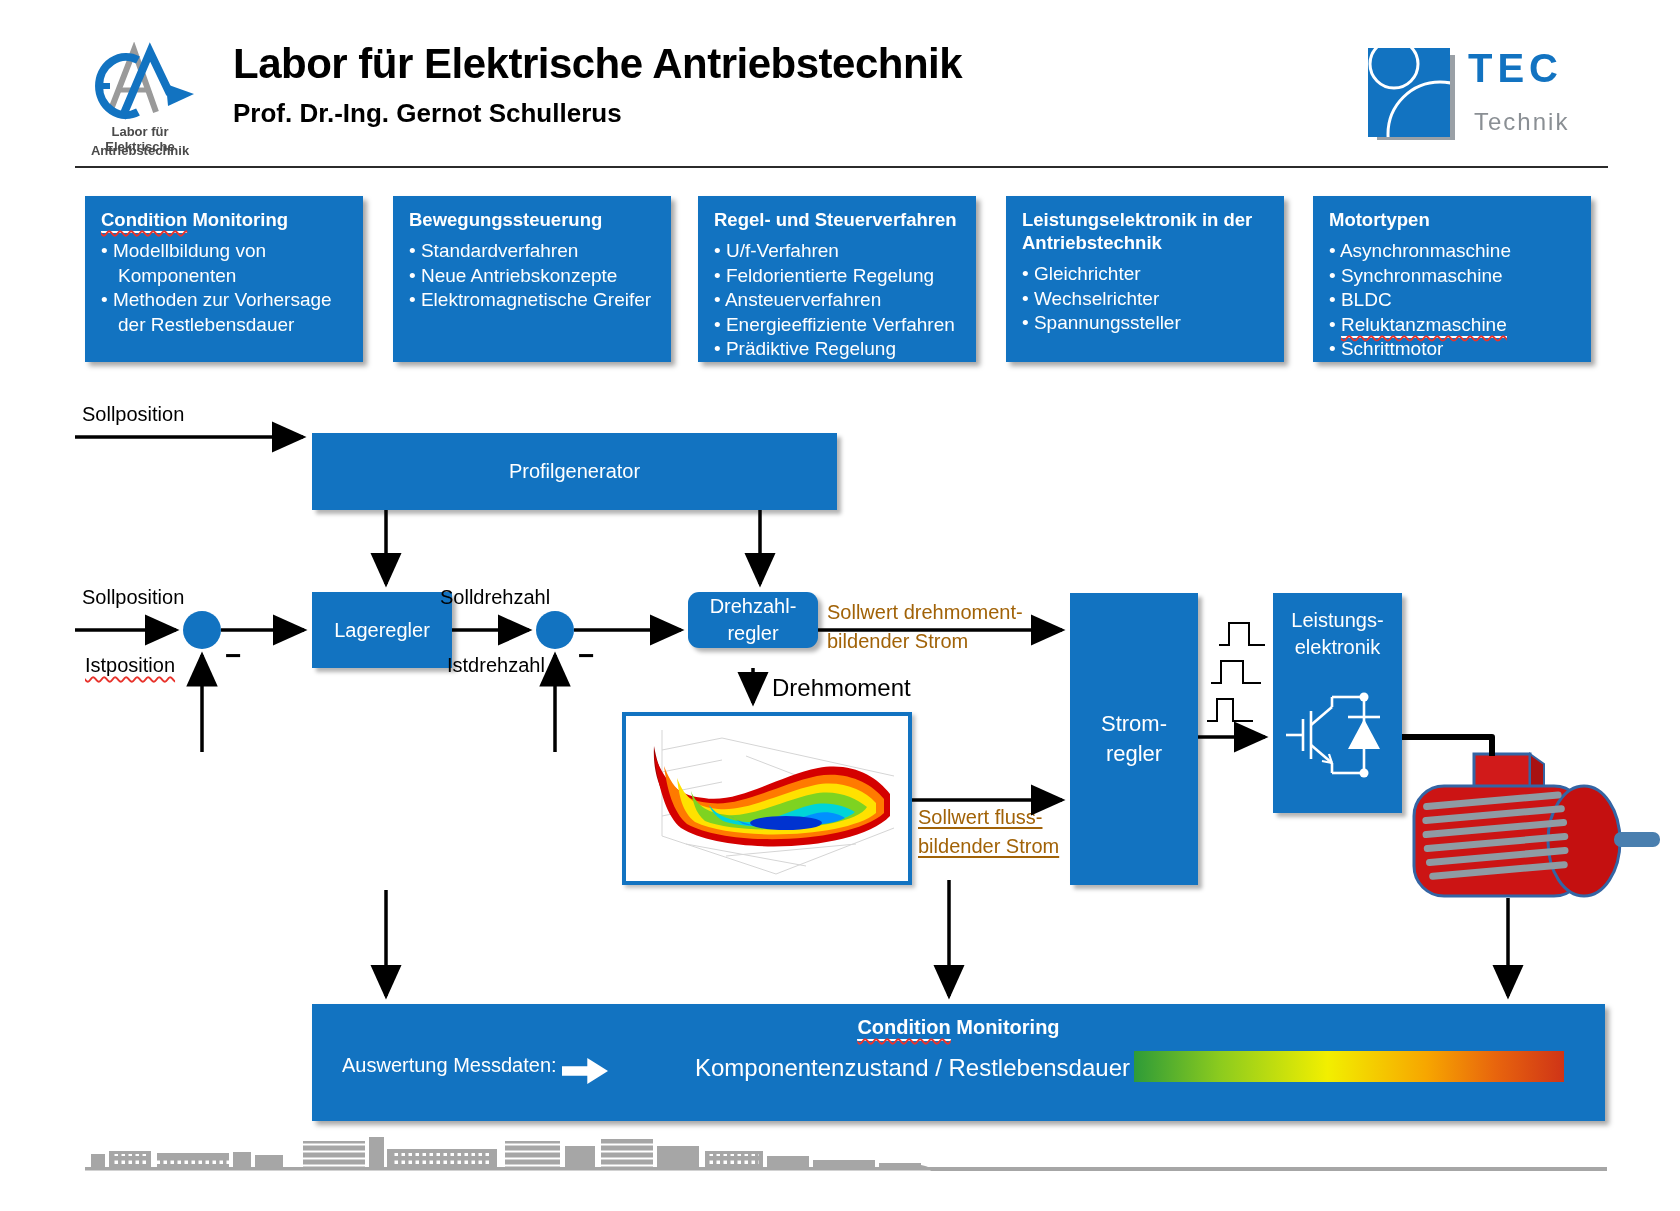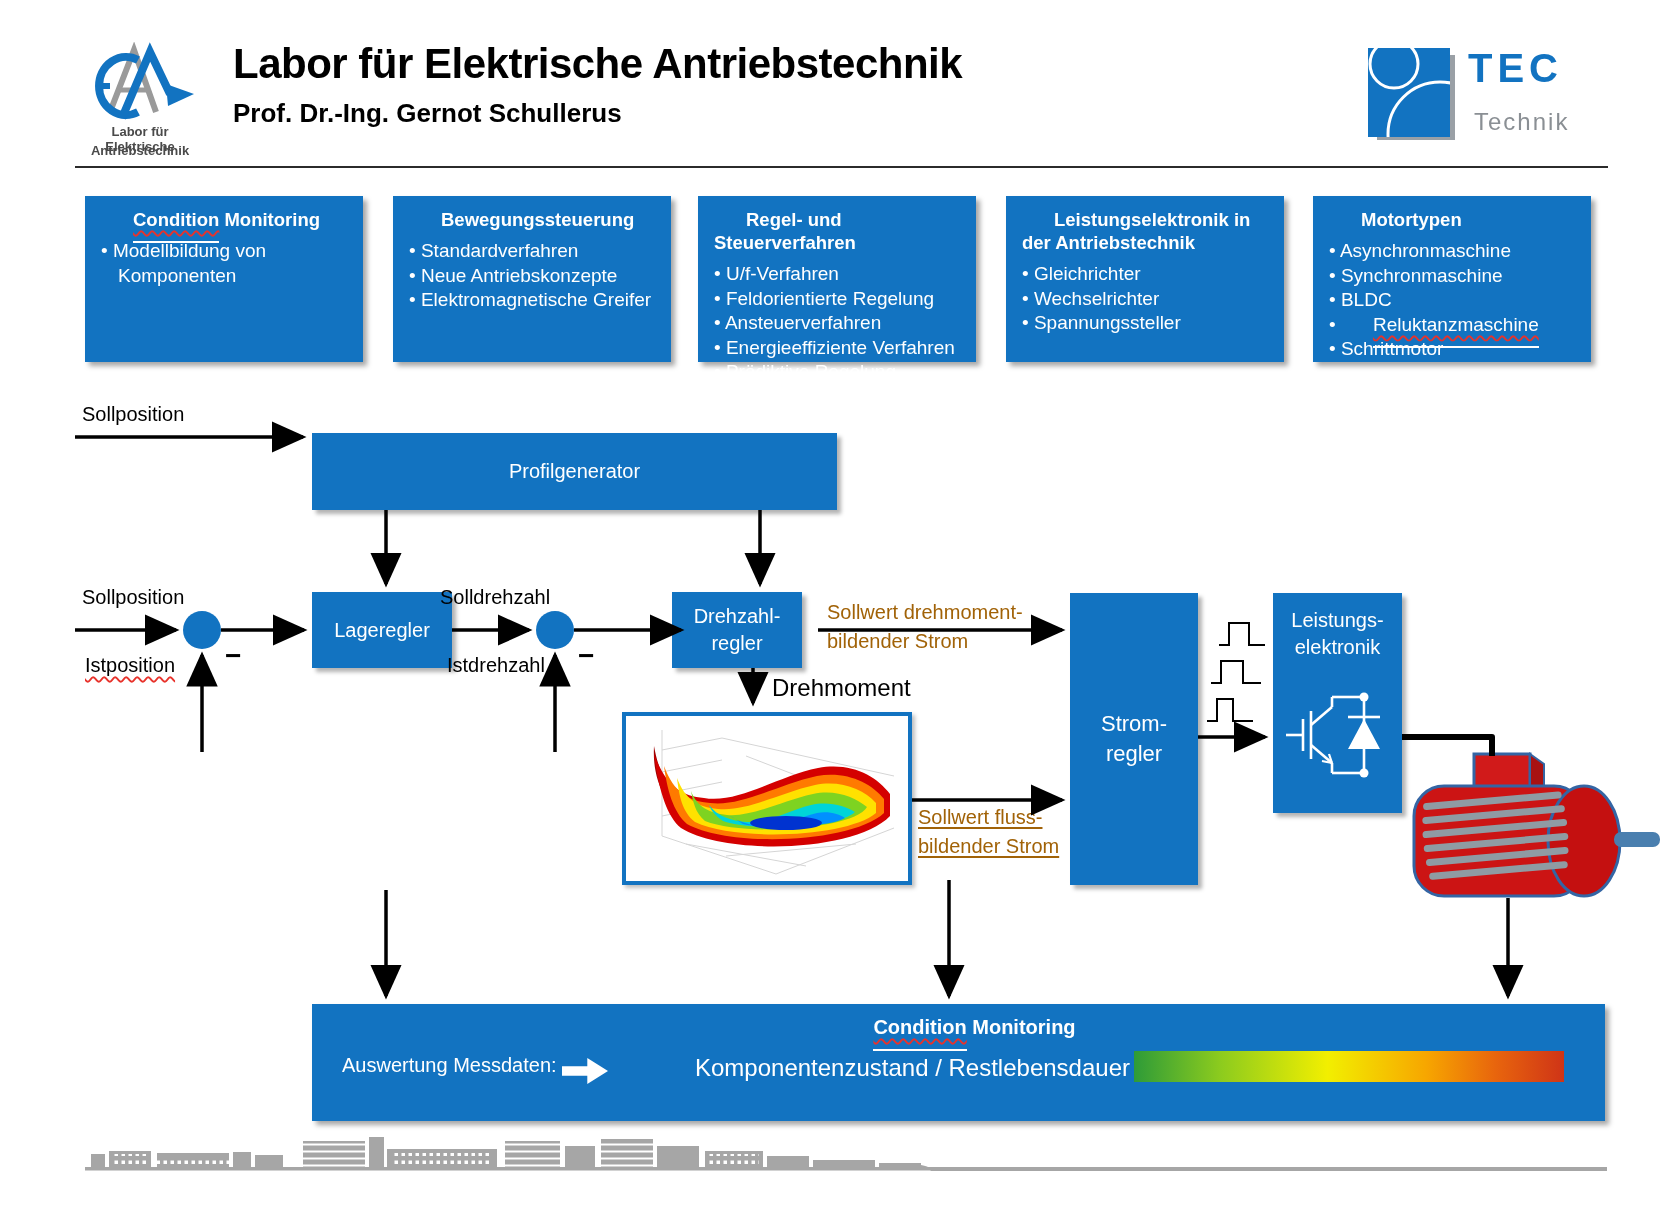--- a/index.html
+++ b/index.html
@@ -22,29 +22,29 @@
   .topic{top:196px;width:278px;height:166px;background:#1273C1;color:#fff;
          padding:12px 16px;box-sizing:border-box;box-shadow:4px 4px 5px rgba(0,0,0,.35);}
   .topic-title{font-size:18.5px;font-weight:bold;line-height:23px;margin-bottom:8px;}
   ul.bullets{margin:0;padding:0;list-style:none;font-size:19px;line-height:24.5px;}
   ul.bullets li{padding-left:17px;text-indent:-17px;}
   ul.bullets li::before{content:"• ";}
 
   
   .sq{text-decoration:underline;text-decoration-style:wavy;text-decoration-color:#e8322b;
       text-decoration-thickness:1.5px;text-underline-offset:4px;}
-  .wu{border-bottom:2px solid currentColor;padding-bottom:11px;margin-left:32px;}
+  .wu{border-bottom:2px solid currentColor;padding-bottom:1px;}
 
   
   .blk{background:#1273C1;color:#fff;display:flex;flex-direction:column;align-items:center;
        justify-content:center;text-align:left;font-size:20px;line-height:27px;
        box-shadow:4px 4px 4px rgba(0,0,0,.3);box-sizing:border-box;}
   #profilgenerator{left:312px;top:433px;width:525px;height:77px;}
   #lageregler{left:312px;top:592px;width:140px;height:76px;}
-  #drehzahlregler{left:672px;top:592px;width:130px;height:76px;}
+  #drehzahlregler{left:688px;top:592px;width:130px;height:56px;border-radius:11px;}
   #stromregler{left:1070px;top:593px;width:128px;height:292px;font-size:22px;line-height:30px;}
   #leistungselektronik{left:1273px;top:593px;width:129px;height:220px;justify-content:flex-start;padding-top:14px;}
 
   .sumjct{width:38px;height:38px;border-radius:50%;background:#1273C1;}
   .minus{font-size:28px;font-weight:bold;color:#000;}
 
   .dlabel{font-size:20px;color:#000;white-space:nowrap;}
   .dlabel2{font-size:20px;color:#a16207;line-height:29px;white-space:nowrap;}
   .dlabel2 span{display:block;}
   #lbl-drehmoment{font-size:24px;}
@@ -94,20 +94,21 @@
     </svg>
   </div>
   <div class="abs" id="tec-text">TEC</div>
   <div class="abs" id="tec-sub">Technik</div>
 
   <div class="abs topic" style="left:85px">
     <div class="topic-title"><span class="wu sq">Condition</span><span> Monitoring</span></div>
     <ul class="bullets">
 
     <li><span>Modellbildung von Komponenten</span></li>
+        <li><span>Methoden zur Vorhersage der Restlebensdauer</span></li>
       </ul>
   </div>
   <div class="abs topic" style="left:393px">
     <div class="topic-title"><span class="wu sq"></span><span>Bewegungssteuerung</span></div>
     <ul class="bullets">
 
     <li><span>Standardverfahren</span></li>
         <li><span>Neue Antriebskonzepte</span></li>
         <li><span>Elektromagnetische Greifer</span></li>
       </ul>

